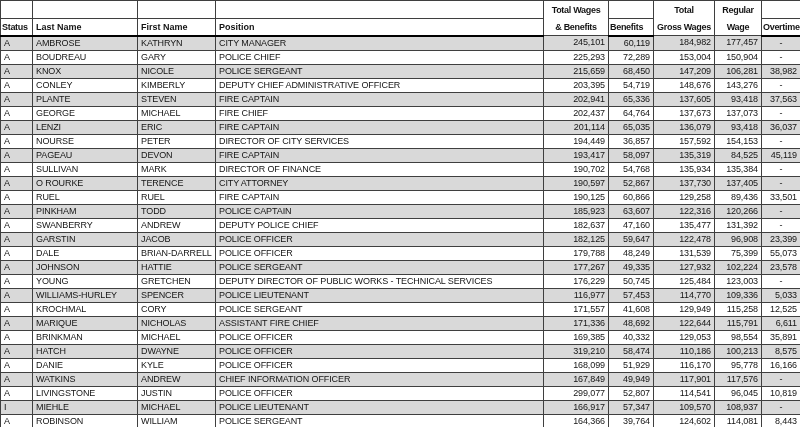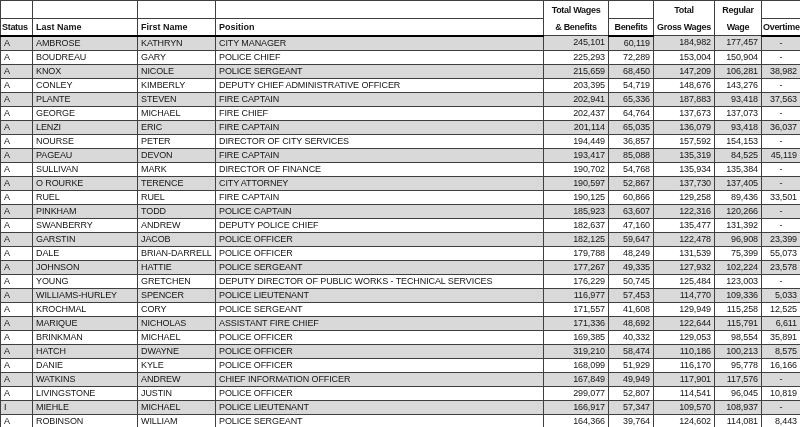--- a/index.html
+++ b/index.html
@@ -30,21 +30,21 @@
   tr.hr1 th.sp { border-bottom: 1px solid #3f3f3f; }
   tr.hr2 th { border-bottom: 2px solid #000000; }
   th.merged {
     border-bottom: 2px solid #000000;
     padding: 0;
     text-align: center;
     vertical-align: top;
     letter-spacing: -0.3px;
   }
   th.merged .hl { height: 17px; line-height: 18px; }
-  tr.hr2 th.c-num { text-align: center; padding: 0 1px; letter-spacing: -0.3px; }
+  tr.hr2 th.c-num { padding: 0 1px; letter-spacing: -0.3px; }
   tr.hr2 th.c-status { padding: 0 1px; letter-spacing: -0.3px; }
   
   tbody td { height: 13px; line-height: 13px; letter-spacing: -0.1px; }
   tbody tr:nth-child(odd) td { background: #d9d9d9; }
   tbody tr:nth-child(even) td { background: #ffffff; }
   td.num { text-align: right; }
   td.dash { text-align: center; }
 </style>
 </head>
 <body>
@@ -137,21 +137,21 @@
           <td class="num">143,276</td>
           <td class="dash">-</td>
         </tr>
         <tr>
           <td>A</td>
           <td>PLANTE</td>
           <td>STEVEN</td>
           <td>FIRE CAPTAIN</td>
           <td class="num">202,941</td>
           <td class="num">65,336</td>
-          <td class="num">187,883</td>
+          <td class="num">137,605</td>
           <td class="num">93,418</td>
           <td class="num">37,563</td>
         </tr>
         <tr>
           <td>A</td>
           <td>GEORGE</td>
           <td>MICHAEL</td>
           <td>FIRE CHIEF</td>
           <td class="num">202,437</td>
           <td class="num">64,764</td>
@@ -180,21 +180,21 @@
           <td class="num">157,592</td>
           <td class="num">154,153</td>
           <td class="dash">-</td>
         </tr>
         <tr>
           <td>A</td>
           <td>PAGEAU</td>
           <td>DEVON</td>
           <td>FIRE CAPTAIN</td>
           <td class="num">193,417</td>
-          <td class="num">85,088</td>
+          <td class="num">58,097</td>
           <td class="num">135,319</td>
           <td class="num">84,525</td>
           <td class="num">45,119</td>
         </tr>
         <tr>
           <td>A</td>
           <td>SULLIVAN</td>
           <td>MARK</td>
           <td>DIRECTOR OF FINANCE</td>
           <td class="num">190,702</td>

